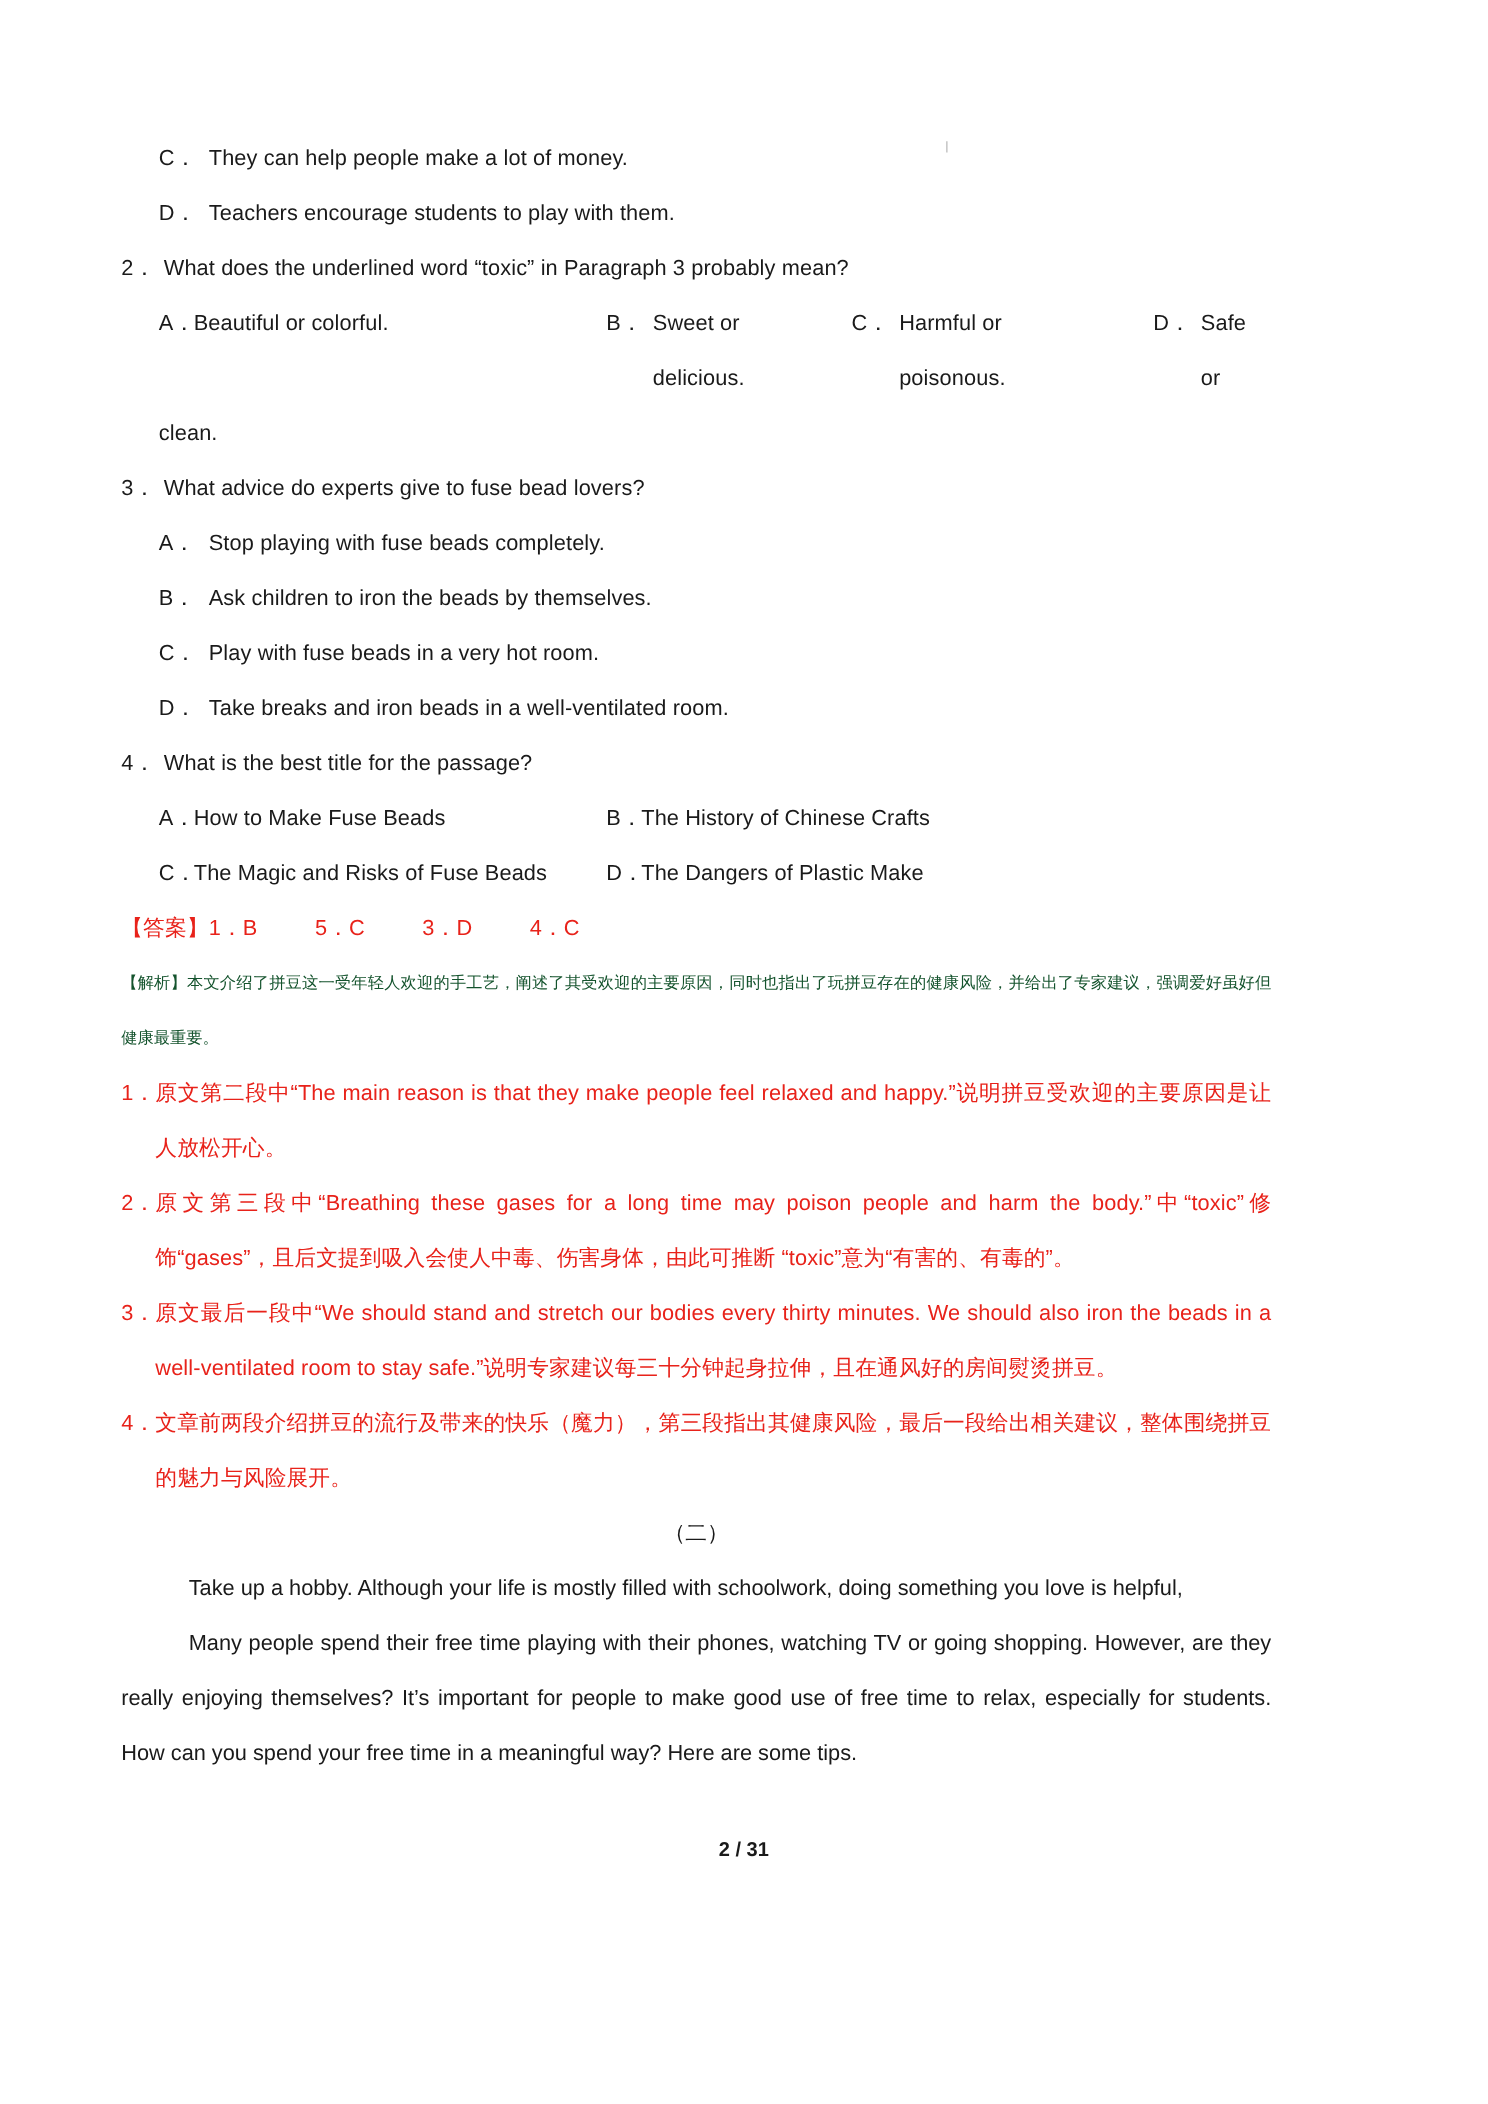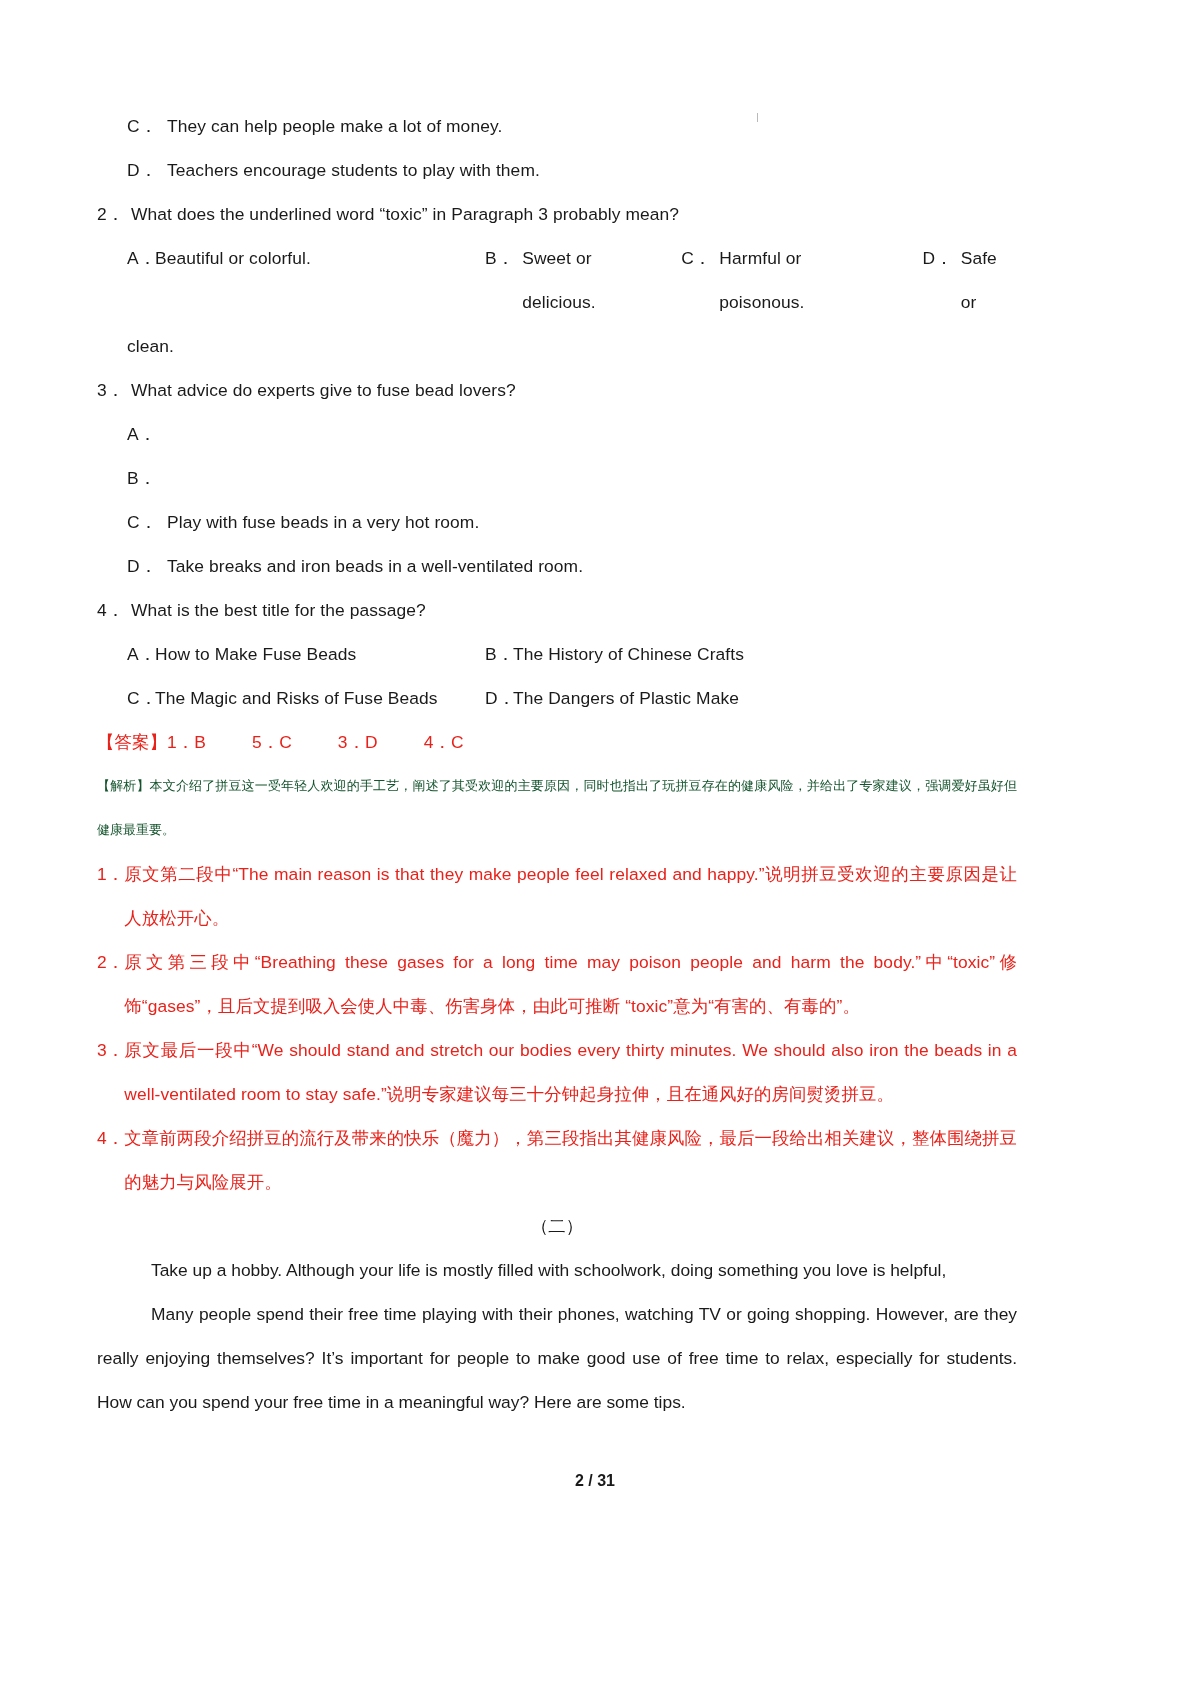--- a/index.html
+++ b/index.html
@@ -195,23 +195,25 @@
       </span>
     </div>
     <div class="ln wrap-cont">clean.</div>
 
     <div class="q-line ln">
       <span class="q-num">3．</span>
       <span class="q-text">What advice do experts give to fuse bead lovers?</span>
     </div>
     <div class="opt-row ln">
       <span class="opt-letter">A．</span>
+      <span class="opt-text">Stop playing with fuse beads completely.</span>
     </div>
     <div class="opt-row ln">
       <span class="opt-letter">B．</span>
+      <span class="opt-text">Ask children to iron the beads by themselves.</span>
     </div>
     <div class="opt-row ln">
       <span class="opt-letter">C．</span>
       <span class="opt-text">Play with fuse beads in a very hot room.</span>
     </div>
     <div class="opt-row ln">
       <span class="opt-letter">D．</span>
       <span class="opt-text">Take breaks and iron beads in a well-ventilated room.</span>
     </div>
 

